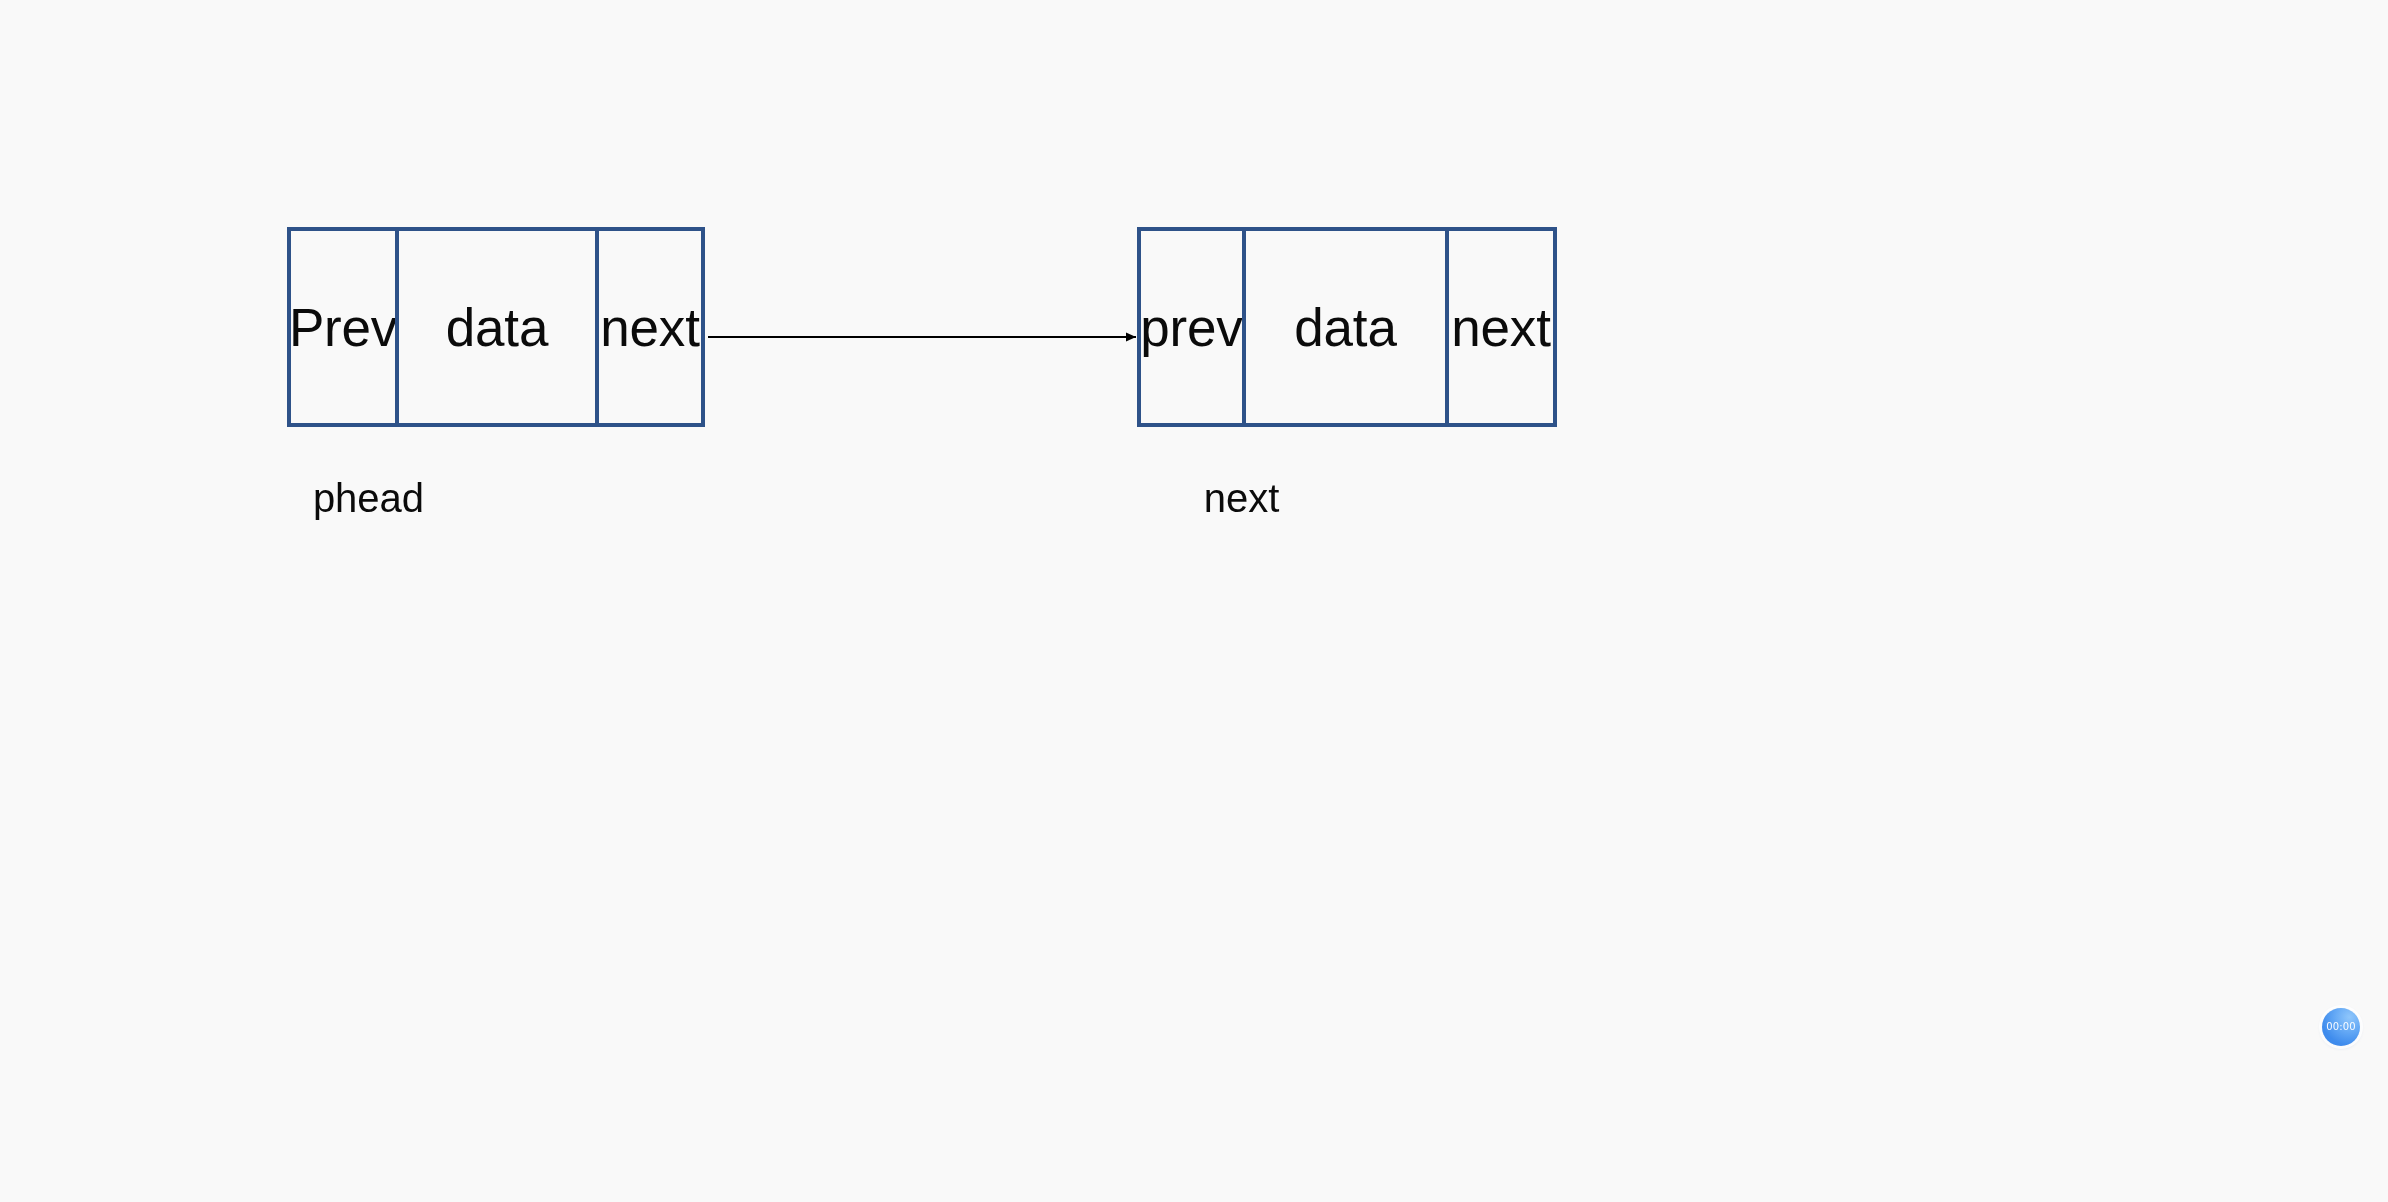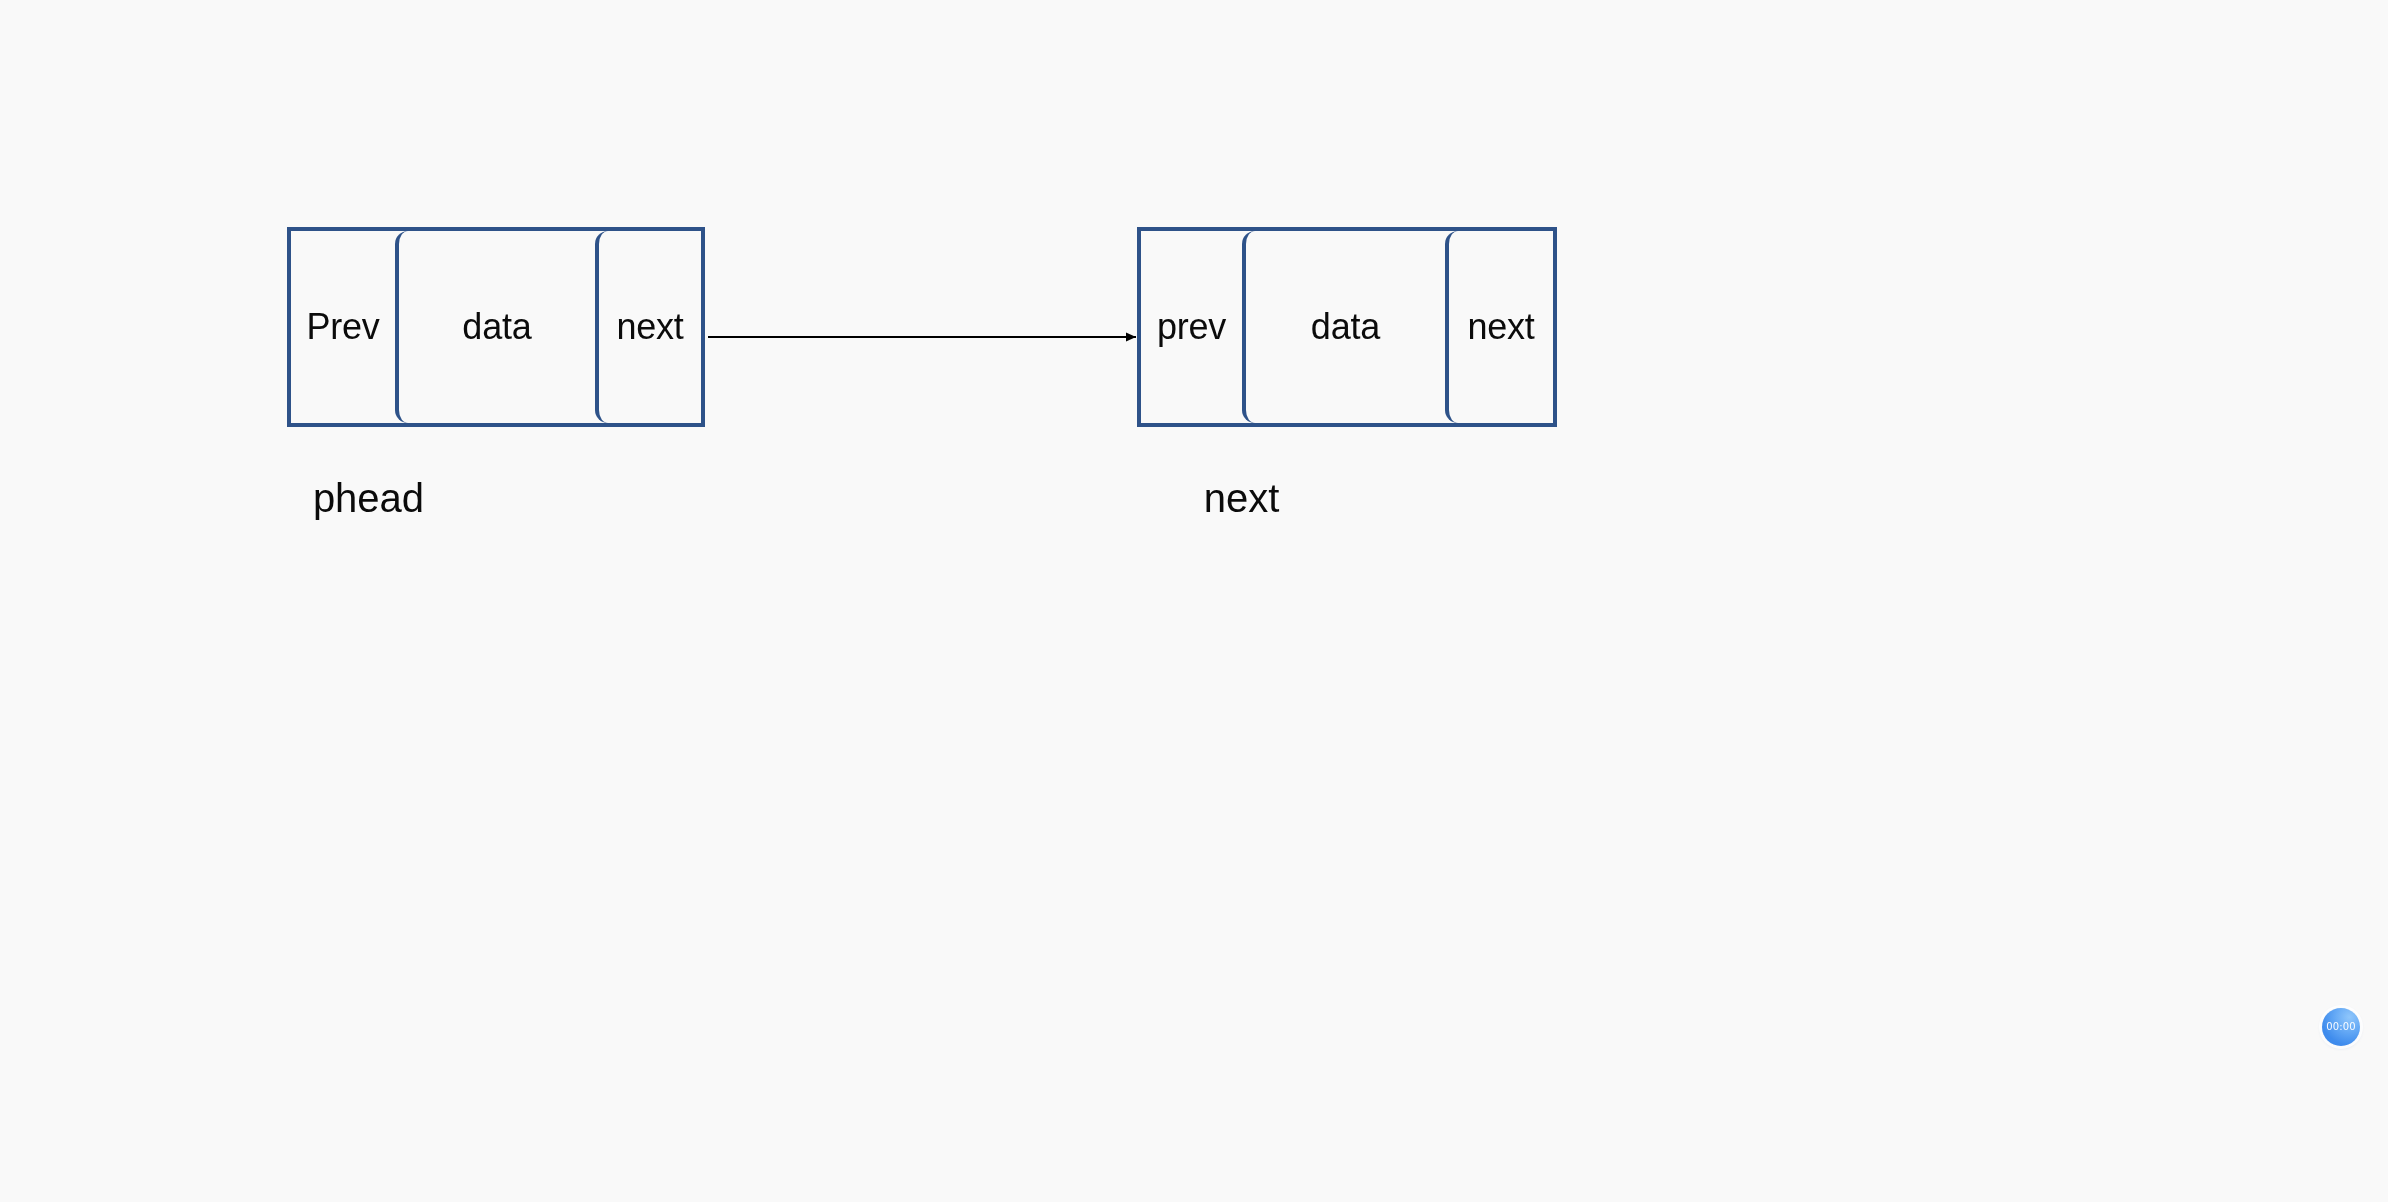--- a/index.html
+++ b/index.html
@@ -31,32 +31,31 @@
     box-sizing: border-box;
     border: 4px solid #2e5289;
     background: transparent;
   }
 
   .cell {
     box-sizing: border-box;
     display: flex;
     align-items: center;
     justify-content: center;
-    font-size: 36px;
+    font-size: 53px;
     line-height: 1;
     color: #0b0b0b;
     font-weight: 400;
     white-space: nowrap;
     overflow: visible;
     letter-spacing: -0.2px;
   }
 
   .cell + .cell {
     border-left: 4px solid #2e5289;
-    border-radius: 13px;
   }
 
   
   #node-phead {
     left: 287px;
     top: 227px;
     width: 418px;
     height: 200px;
   }
   #node-phead .cell-prev  { width: 104px; }

